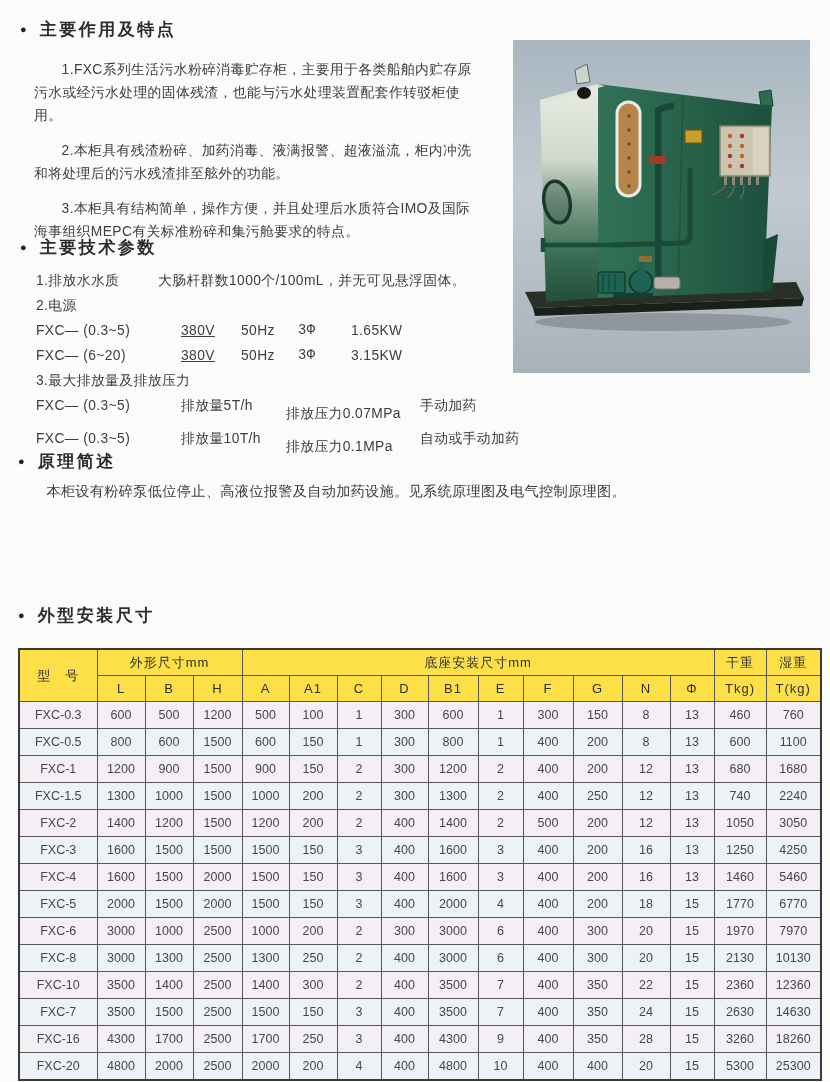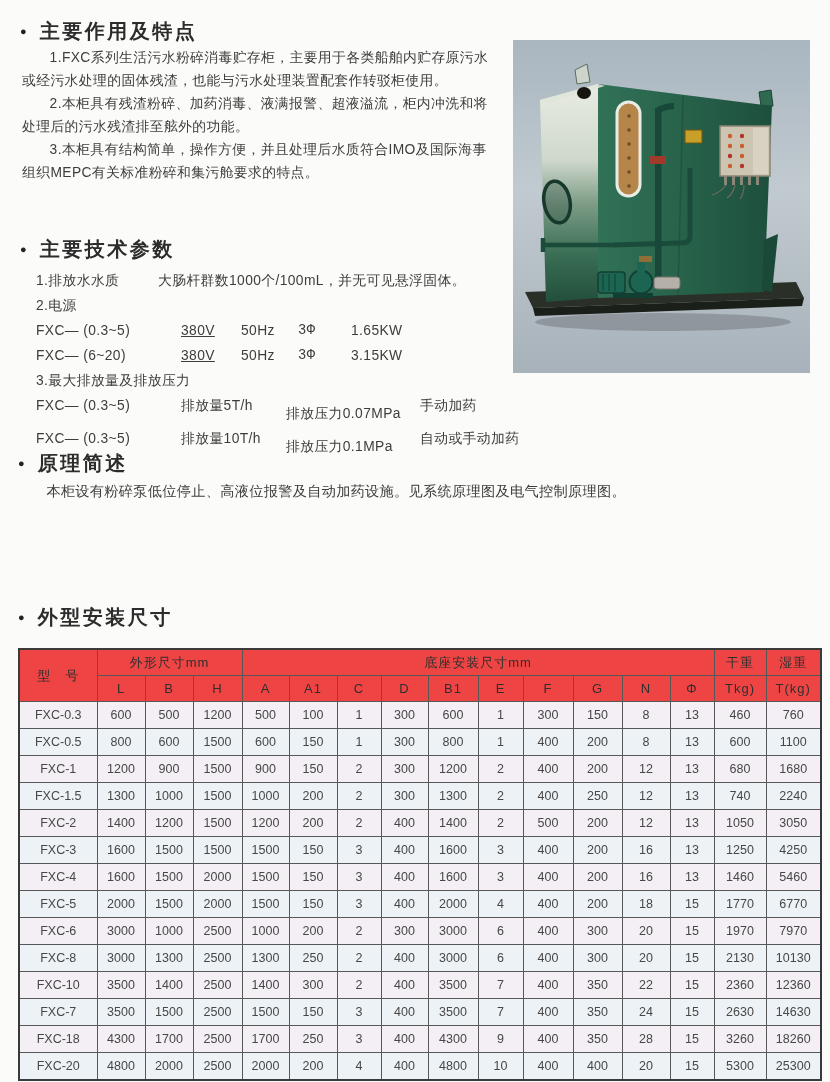--- a/index.html
+++ b/index.html
@@ -5,44 +5,44 @@
   html,body{margin:0;padding:0;background:#e8e8e6;}
   .page{
     position:relative;width:830px;height:1082px;margin:0 auto;
     background:#fbfbf9;overflow:hidden;
     font-family:"Liberation Sans","DejaVu Sans",sans-serif;
     color:#3d3d3d;
   }
   
   .sec-heading{position:absolute;display:flex;align-items:center;gap:13px;}
   .sec-heading .bullet{font-size:11px;color:#222;line-height:1;}
-  .sec-heading h2{margin:0;font-size:20px;font-weight:bold;letter-spacing:2.5px;color:#2c2c2c;}
+  .sec-heading h2{margin:0;font-size:17px;font-weight:bold;letter-spacing:2.5px;color:#2c2c2c;}
   
   .features-text{position:absolute;left:22px;top:46px;width:472px;font-size:13.8px;line-height:23px;letter-spacing:0.4px;}
-  .features-text p{margin:0;text-indent:2em;}
+  .features-text p{margin:12px;text-indent:2em;}
   
   .photo{position:absolute;left:513px;top:40px;width:297px;height:333px;}
   .photo svg{display:block;}
   
   .tech-list{position:absolute;left:36px;top:268px;width:540px;font-size:13.8px;letter-spacing:0.4px;}
   .param-line{display:flex;line-height:25px;white-space:nowrap;}
   .l1-label{display:inline-block;width:122px;}
   .c-model{display:inline-block;width:145px;}
   .c-v{display:inline-block;width:60px;text-decoration:underline;}
   .c-f{display:inline-block;width:57px;}
   .c-p{display:inline-block;width:53px;font-family:Liberation Mono, monospace;}
   .c-rate{display:inline-block;width:105px;}
   .c-press{display:inline-block;width:134px;margin-top:8px;}
   
   .principle-text{position:absolute;left:18px;top:478px;width:798px;font-size:14.2px;line-height:27px;letter-spacing:0.3px;}
   .principle-text p{margin:0;text-indent:2em;}
   
   #dim-table{position:absolute;left:18px;top:648px;border-collapse:collapse;border:2px solid #3a3a3a;table-layout:fixed;}
   #dim-table th,#dim-table td{border:1px solid #575757;padding:0;text-align:center;vertical-align:middle;}
-  #dim-table th{background:#ef4444;font-size:13px;font-weight:500;height:25px;color:#2f2f2f;letter-spacing:1px;}
+  #dim-table th{background:#fde047;font-size:13px;font-weight:500;height:25px;color:#2f2f2f;letter-spacing:1px;}
   #dim-table td{font-size:12.5px;height:26px;color:#474747;}
   #dim-table tbody tr:nth-child(odd) td{background:#f3eff4;}
   #dim-table tbody tr:nth-child(even) td{background:#edf2f6;}
 </style>
 </head>
 <body>
 
 <div class="page">
 
   <div class="sec-heading" style="left:20px;top:18px;">
@@ -455,21 +455,21 @@
           <td>3500</td>
           <td>7</td>
           <td>400</td>
           <td>350</td>
           <td>24</td>
           <td>15</td>
           <td>2630</td>
           <td>14630</td>
         </tr>
         <tr>
-          <td class="model">FXC-18</td>
+          <td class="model">FXC-16</td>
           <td>4300</td>
           <td>1700</td>
           <td>2500</td>
           <td>1700</td>
           <td>250</td>
           <td>3</td>
           <td>400</td>
           <td>4300</td>
           <td>9</td>
           <td>400</td>

